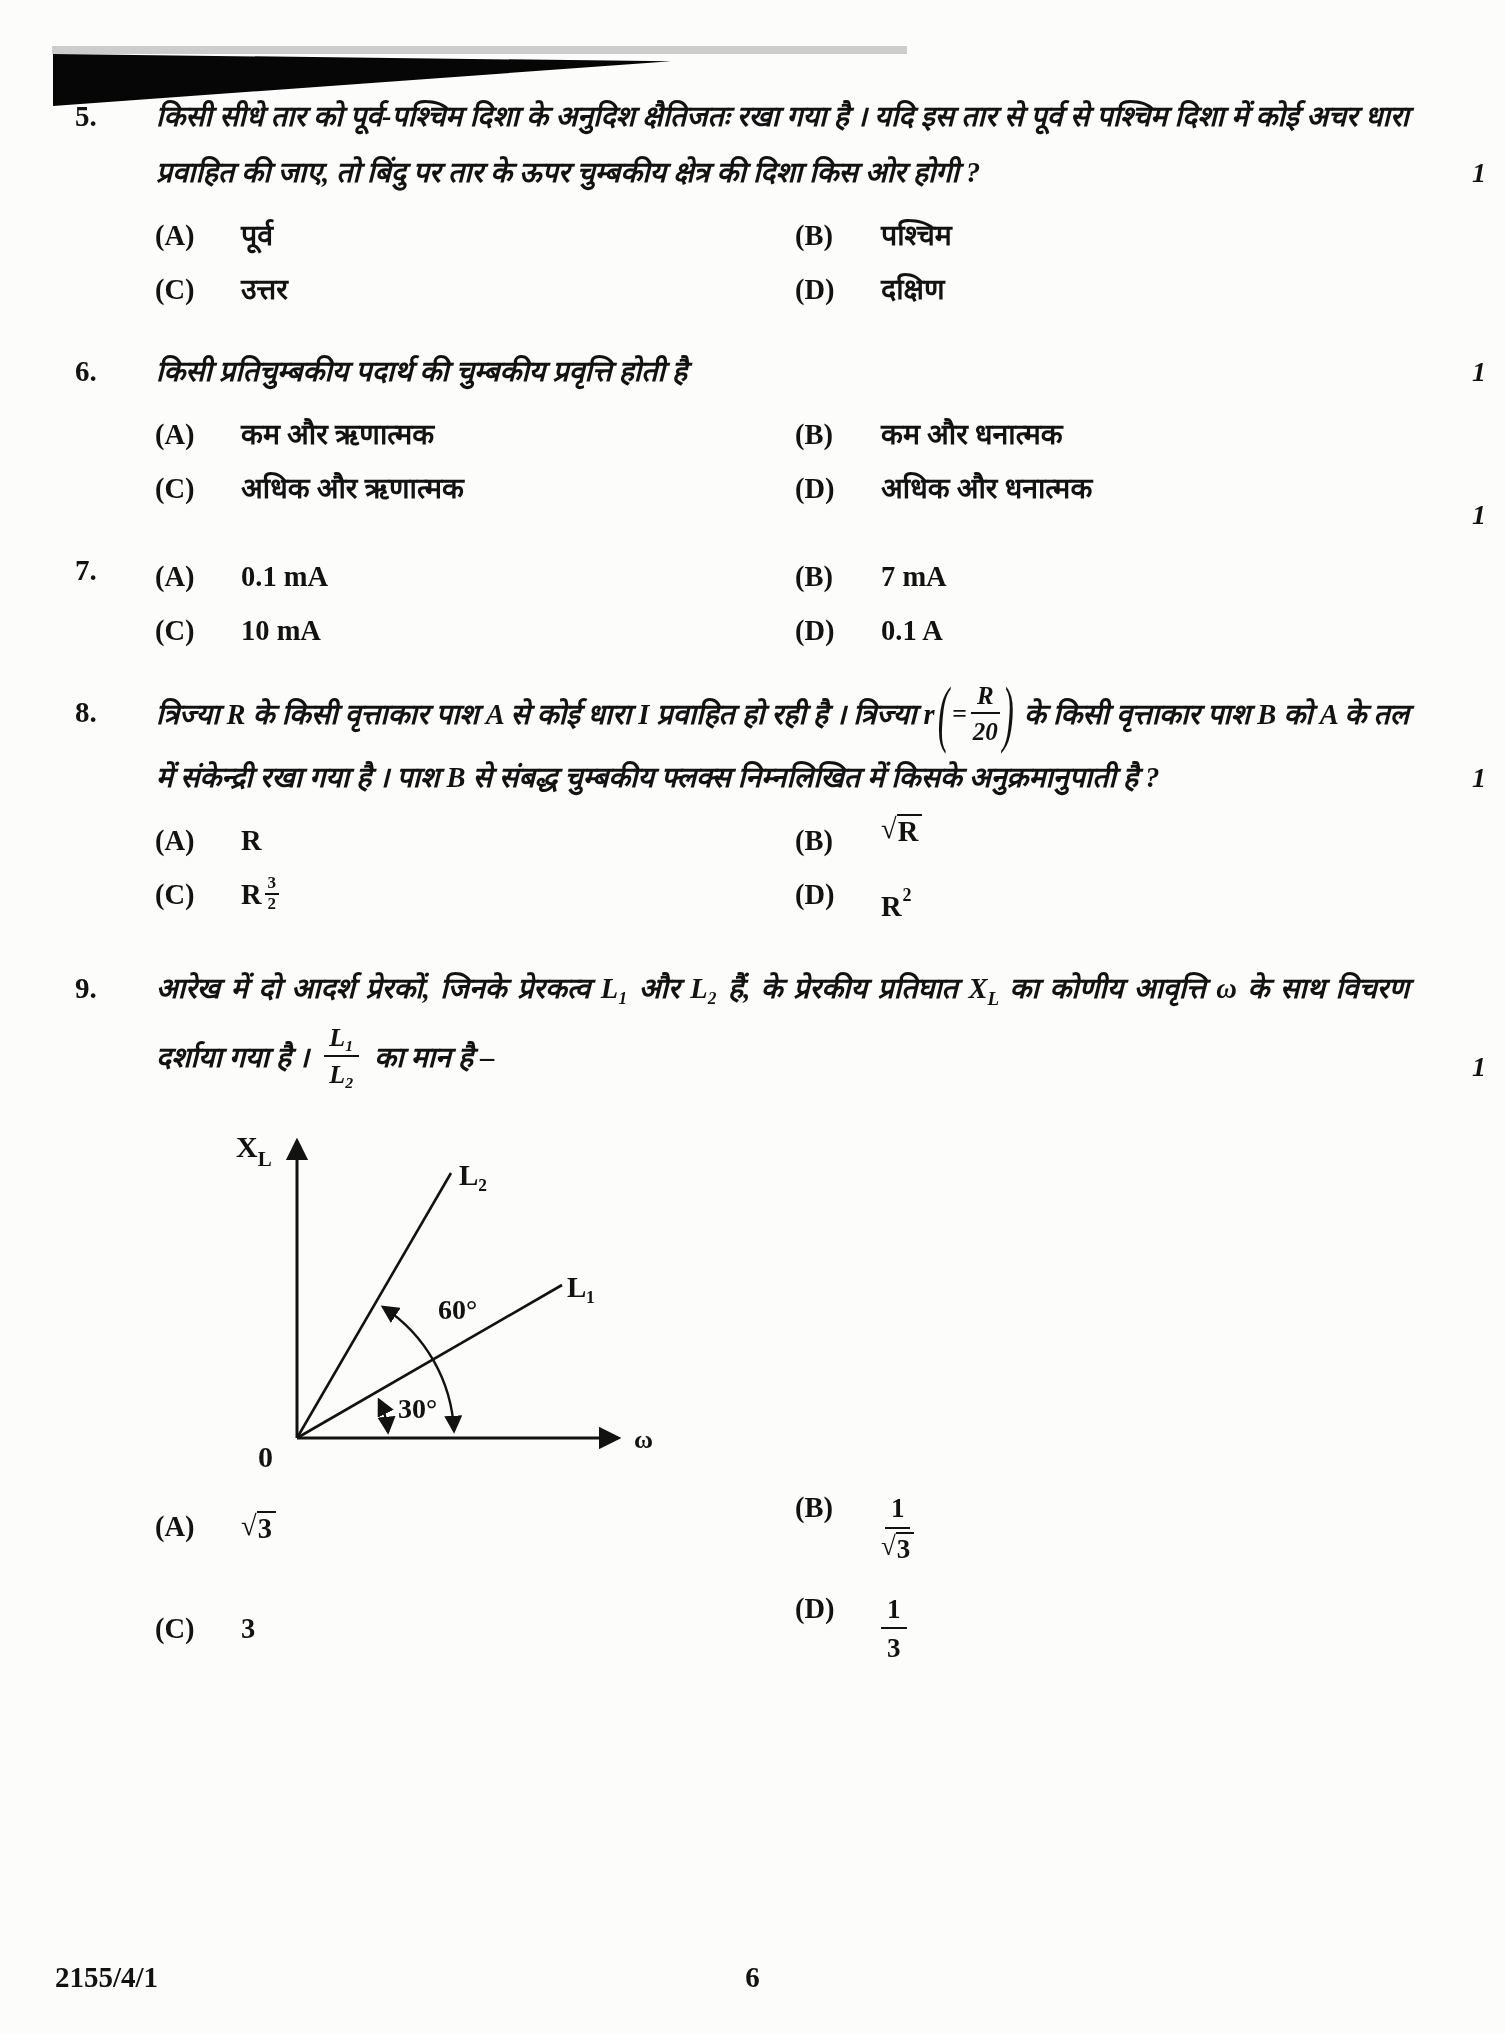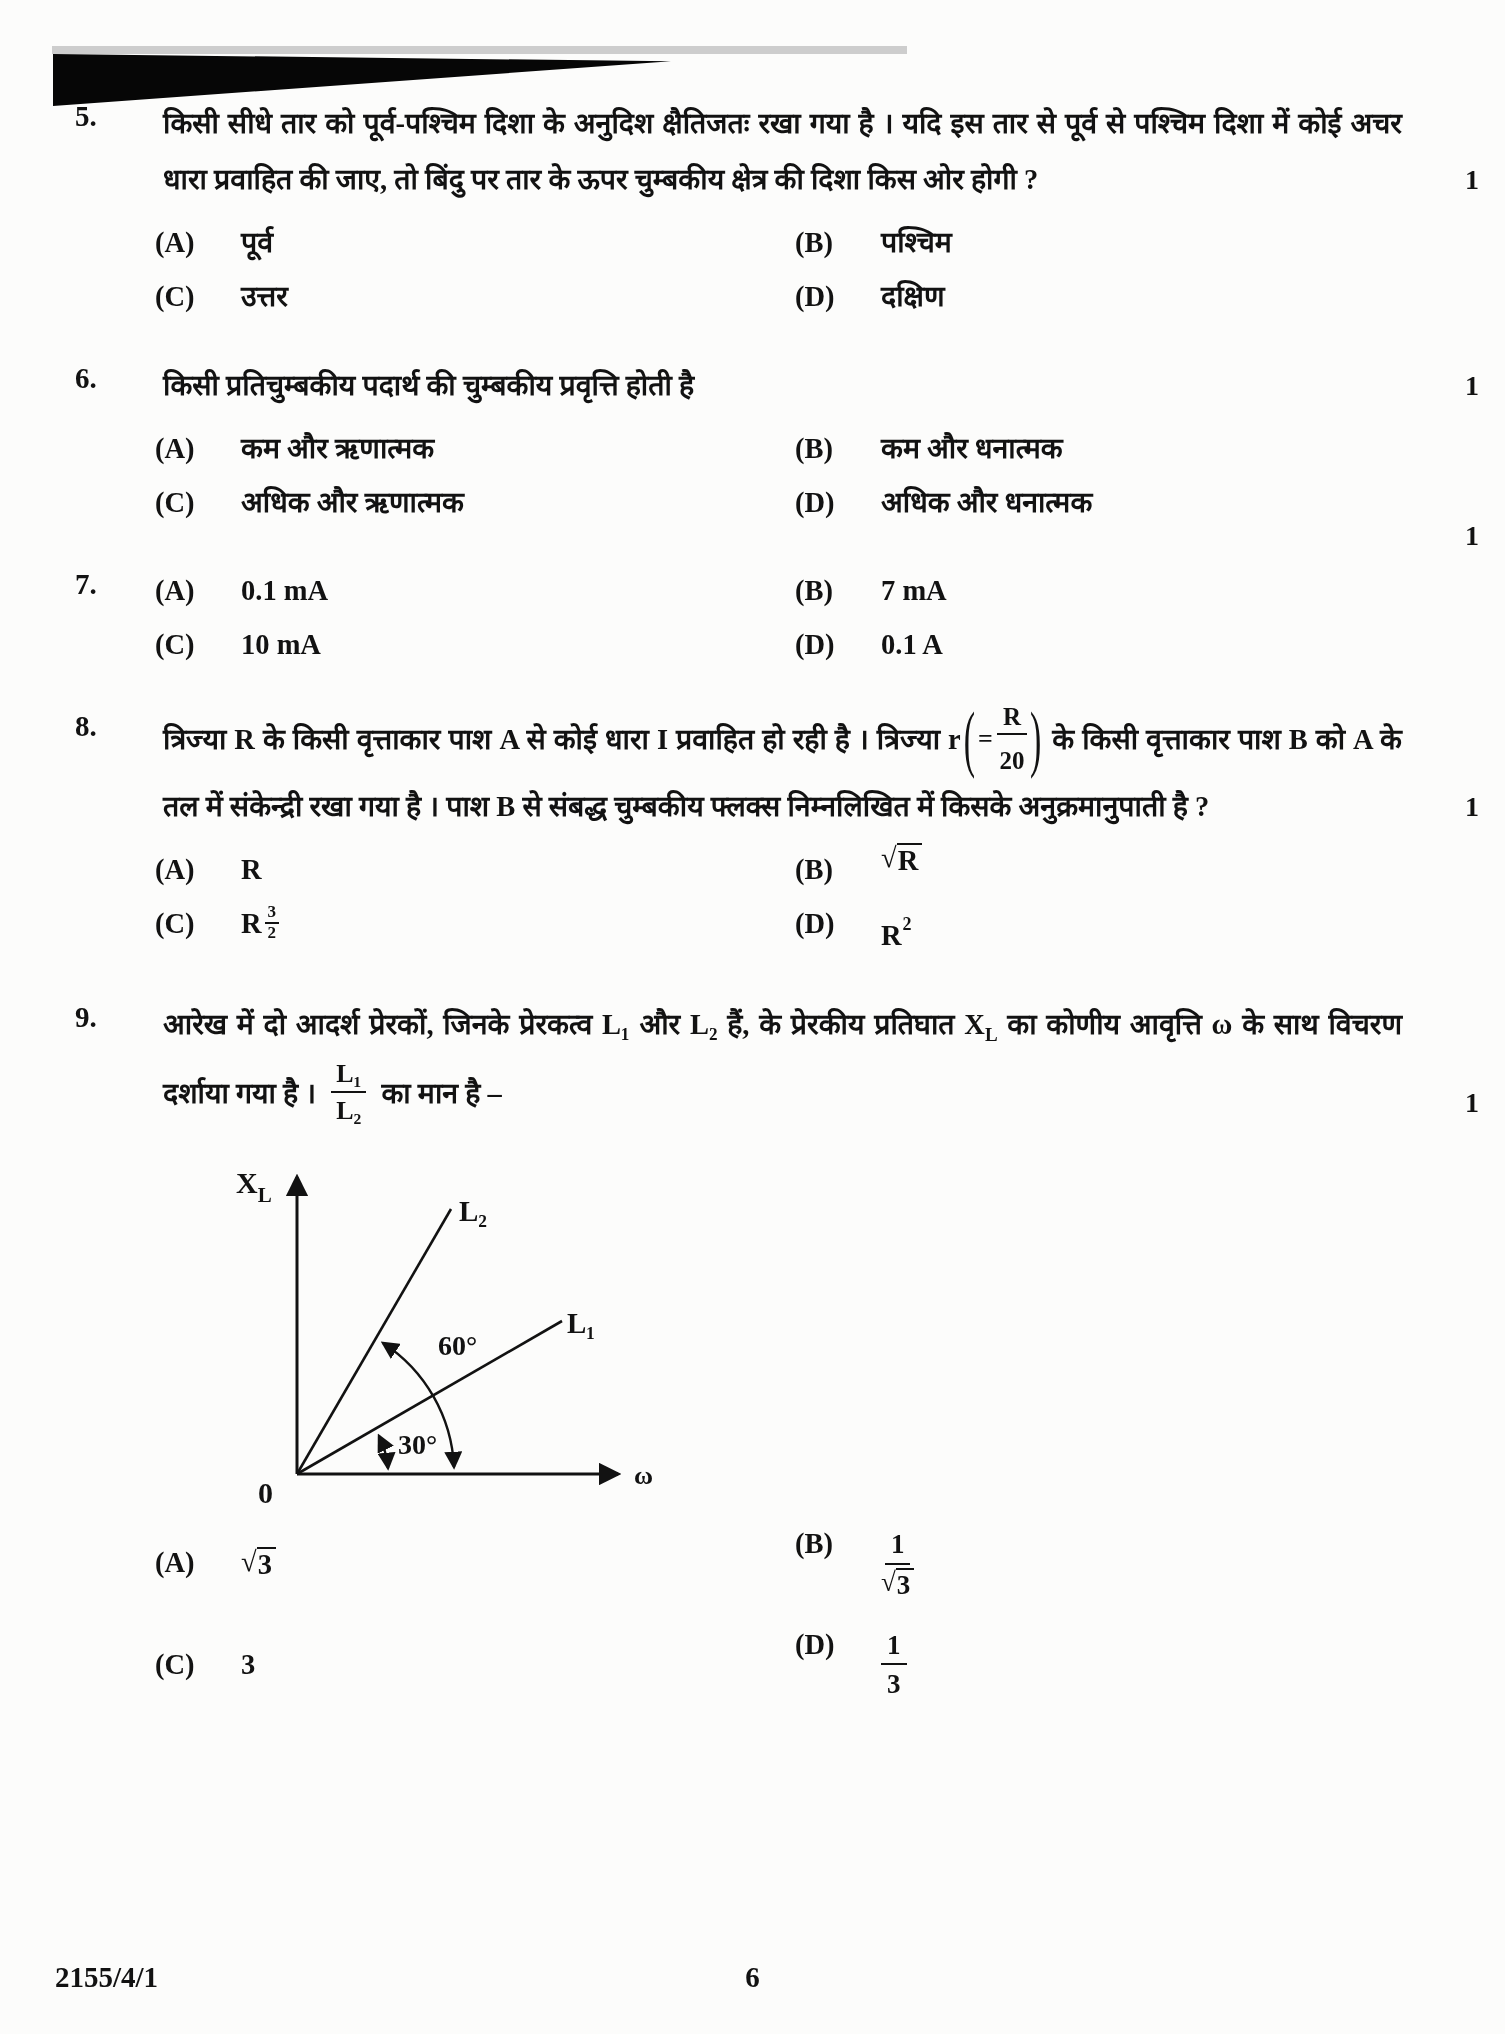--- a/index.html
+++ b/index.html
@@ -13,33 +13,33 @@
     overflow:hidden;
   }
   
   .scan-strip{position:absolute;left:52px;top:46px;width:855px;height:8px;background:#cdcdcd;}
   .scan-wedge{position:absolute;left:53px;top:54px;width:618px;height:52px;background:#060606;
     clip-path:polygon(0 0,100% 14%,0 100%);}
   .content{position:absolute;left:0;top:88px;width:1505px;}
   .q{display:flex;padding-left:75px;margin-bottom:26px;}
   .qnum{width:80px;font-size:29px;line-height:56px;flex:none;}
   .qbody{width:1350px;flex:none;}
-  .stem{position:relative;margin:8px;font-size:28.5px;line-height:56px;padding-right:95px;text-align:justify;}
+  .stem{position:relative;margin:1px;font-size:28.5px;line-height:56px;padding-right:95px;text-align:justify;font-style:italic;}
   .mark{position:absolute;right:18px;bottom:0;font-size:28px;line-height:56px;}
   .opts{margin-top:8px;}
   .opt-row{display:flex;font-size:28.5px;line-height:54px;}
   .opt{display:flex;width:640px;flex:none;}
   .opt.second{width:auto;}
   .olabel{width:86px;flex:none;}
   
   .bparen{display:inline-block;transform:scaleY(2.2);font-weight:400;font-size:34px;vertical-align:middle;margin:0 3px;position:relative;top:-3px;}
   .beq{font-size:26px;vertical-align:middle;position:relative;top:-3px;margin-right:4px;}
   .bfrac{display:inline-flex;flex-direction:column;text-align:center;font-size:25px;line-height:1.15;vertical-align:middle;position:relative;top:-3px;}
   .bfrac .fnum{border-bottom:2.5px solid #121212;padding:0 6px 1px;}
-  .bfrac .fden{padding-top:12px;}
+  .bfrac .fden{padding-top:4px;}
   
   .stemfrac{display:inline-flex;flex-direction:column;text-align:center;font-size:26px;line-height:1.2;vertical-align:middle;position:relative;top:-4px;margin:0 8px;}
   .stemfrac .fnum{border-bottom:2.5px solid #121212;padding:0 5px 2px;}
   .stemfrac .fden{padding-top:2px;}
   
   .sqrt{display:inline-flex;align-items:flex-start;}
   .sqrt .rad{font-weight:700;line-height:1.05;}
   .sqrt .arg{border-top:2.5px solid #121212;padding:0 4px 0 1px;line-height:1.15;}
   
   .supfrac{display:inline-flex;flex-direction:column;font-size:17px;line-height:1.1;text-align:center;vertical-align:16px;margin-left:3px;}

